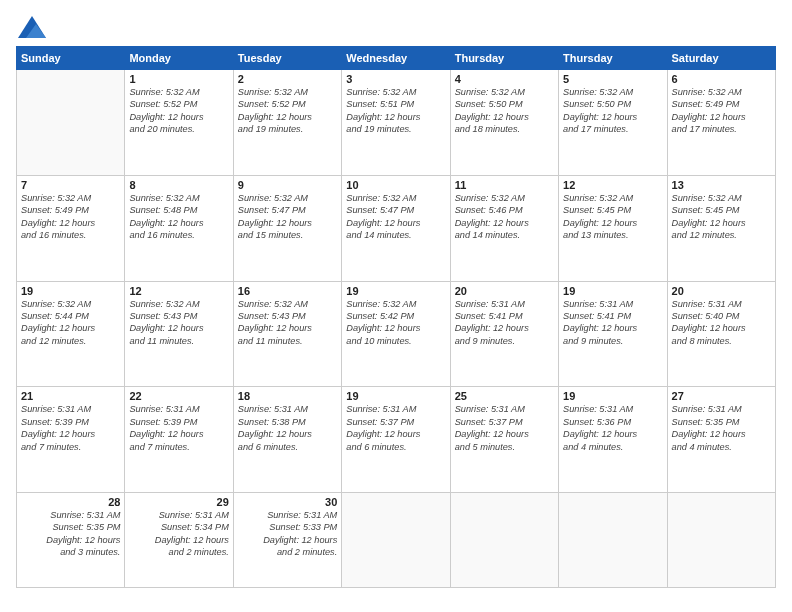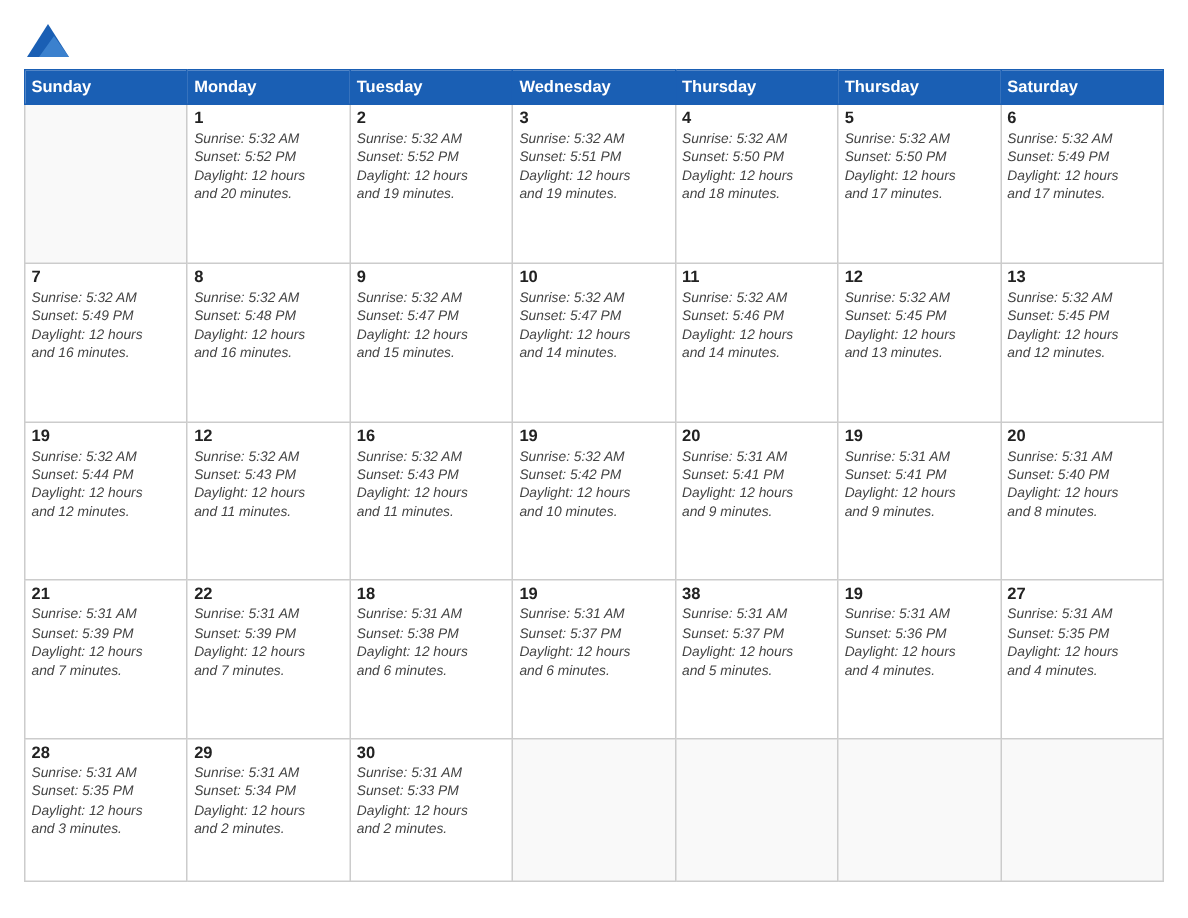--- a/index.html
+++ b/index.html
@@ -92,20 +92,21 @@
       color: #444;
       font-size: 9.2px;
       line-height: 1.35;
       font-style: italic;
     }
     .week-row td {
       height: 78px;
     }
     .last-row td {
       height: 70px;
+      text-align: right;
     }
   </style>
 </head>
 <body>
 
 <div class="page">
   <div class="header">
     <div class="logo">
       <div>
         <div class="logo-text">
@@ -235,21 +236,21 @@
           </td>
           <td>
             <span class="day-num">18</span>
             <div class="day-info">Sunrise: 5:31 AM<br>Sunset: 5:38 PM<br>Daylight: 12 hours<br>and 6 minutes.</div>
           </td>
           <td>
             <span class="day-num">19</span>
             <div class="day-info">Sunrise: 5:31 AM<br>Sunset: 5:37 PM<br>Daylight: 12 hours<br>and 6 minutes.</div>
           </td>
           <td>
-            <span class="day-num">38</span>
+            <span class="day-num">25</span>
             <div class="day-info">Sunrise: 5:31 AM<br>Sunset: 5:37 PM<br>Daylight: 12 hours<br>and 5 minutes.</div>
           </td>
           <td>
             <span class="day-num">19</span>
             <div class="day-info">Sunrise: 5:31 AM<br>Sunset: 5:36 PM<br>Daylight: 12 hours<br>and 4 minutes.</div>
           </td>
           <td>
             <span class="day-num">27</span>
             <div class="day-info">Sunrise: 5:31 AM<br>Sunset: 5:35 PM<br>Daylight: 12 hours<br>and 4 minutes.</div>
           </td>

